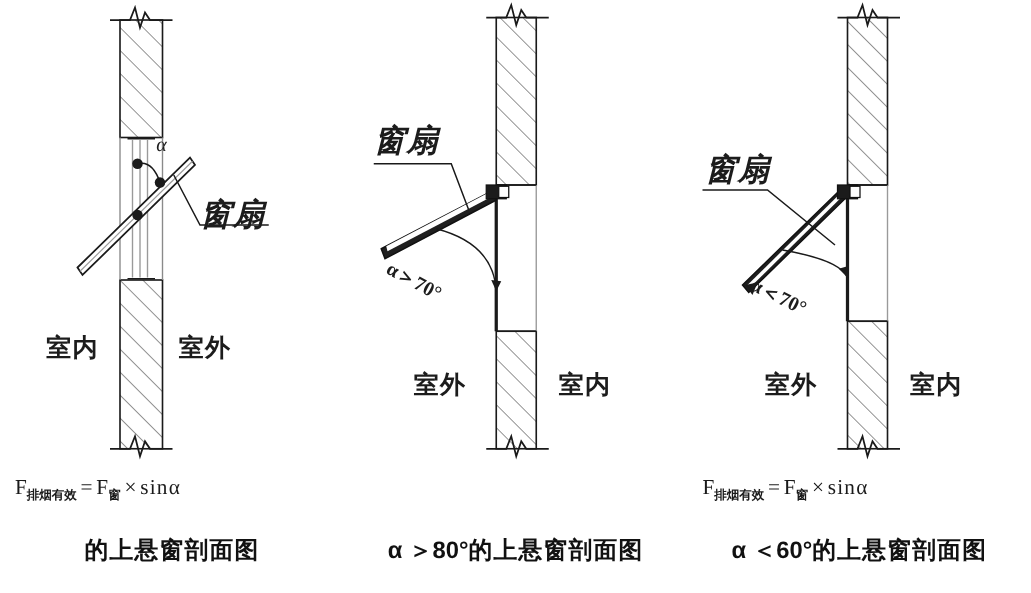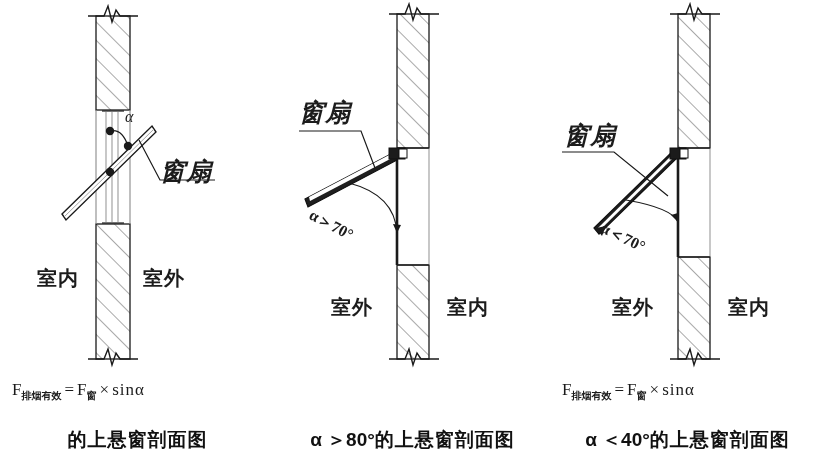--- a/index.html
+++ b/index.html
@@ -286,17 +286,17 @@
 
     <div class="lbl room-label" style="left:62px; top:294px;">室外</div>
 
     <div class="lbl room-label" style="left:178px; top:294px;">室内</div>
 
     <div class="formula" style="top:380px;">
       <span class="fvar">F</span><sub>排烟有效</sub><span class="op">=</span><span class="fvar">F</span><sub>窗</sub><span class="op">×</span><span class="trig">sin</span><span class="alpha">α</span>
     </div>
 
     <div class="caption" style="top:427px;">
-      <span class="cond">α ＜40°</span><span>的上悬窗剖面图</span>
+      <span class="cond">α ＜60°</span><span>的上悬窗剖面图</span>
     </div>
   </div>
 
 </div>
 
 </body></html>

